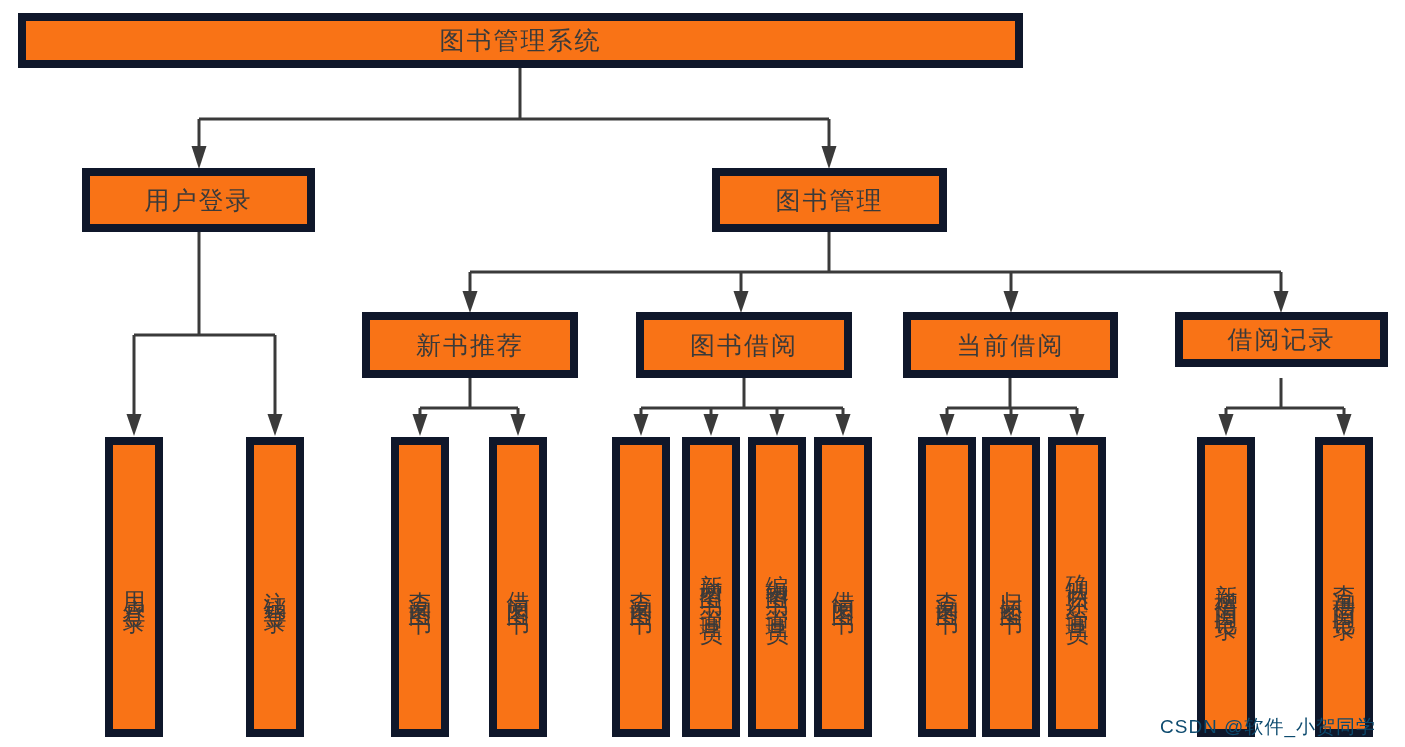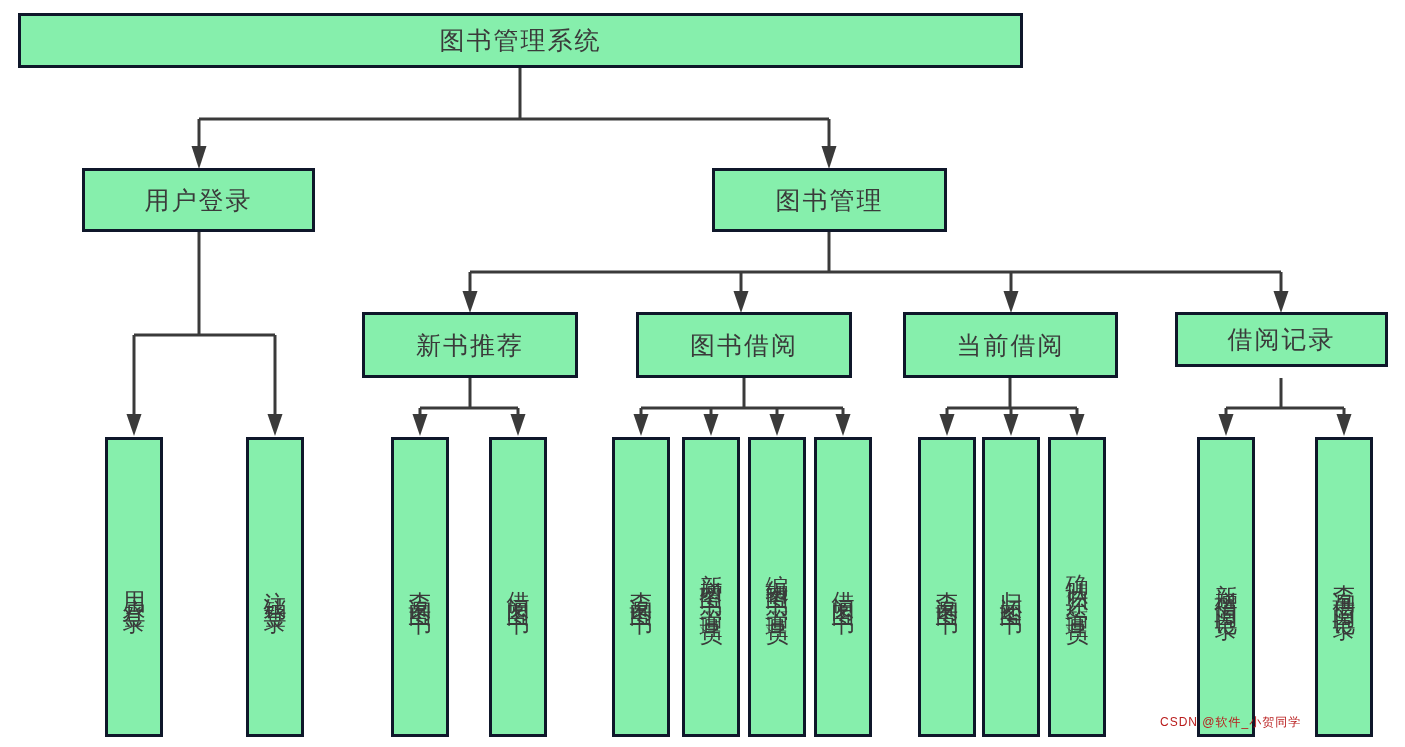--- a/index.html
+++ b/index.html
@@ -8,40 +8,40 @@
     width:1405px;height:747px;
     background:#ffffff;
     font-family:"Liberation Sans","DejaVu Sans",sans-serif;
     color:#3a3a3a;
     overflow:hidden;
   }
   .connectors{position:absolute;left:0;top:0;}
   .node{
     position:absolute;
     box-sizing:border-box;
-    border:3px solid #0f172a;
-    background:#86efac;
+    border:8px solid #0f172a;
+    background:#f97316;
     display:flex;
     align-items:center;
     justify-content:center;
     text-align:right;
   }
   .node.h{font-size:25px;letter-spacing:2px;}
   .node.leaf{
     font-size:23px;
     writing-mode:vertical-rl;
     text-orientation:mixed;
     letter-spacing:7px;
     line-height:1;
   }
   .watermark{
     position:absolute;
     left:1160px;top:714px;
-    font-size:12px;
-    color:#b91c1c;
+    font-size:19px;
+    color:#0c4a6e;
     letter-spacing:1px;
     white-space:nowrap;
   }
 </style>
 </head>
 <body>
 
 <div class="canvas">
 
   <svg class="connectors" width="1405" height="747" viewBox="0 0 1405 747" fill="none" stroke="#3a3a3a" stroke-width="3">

